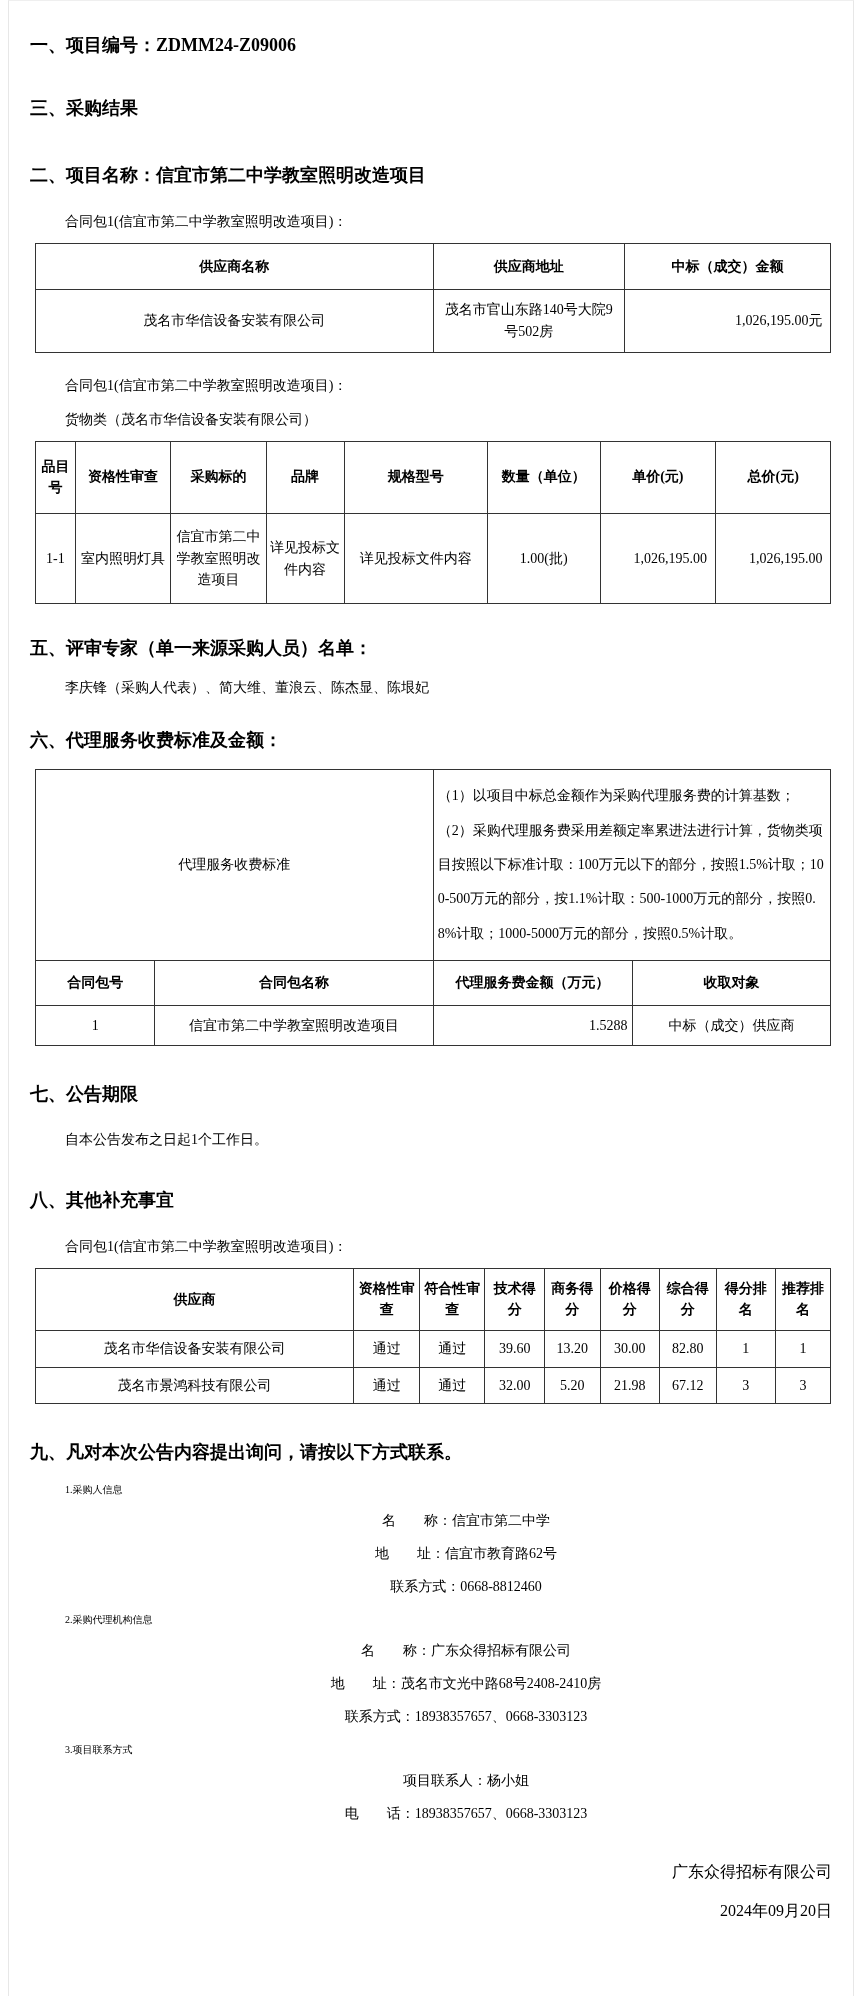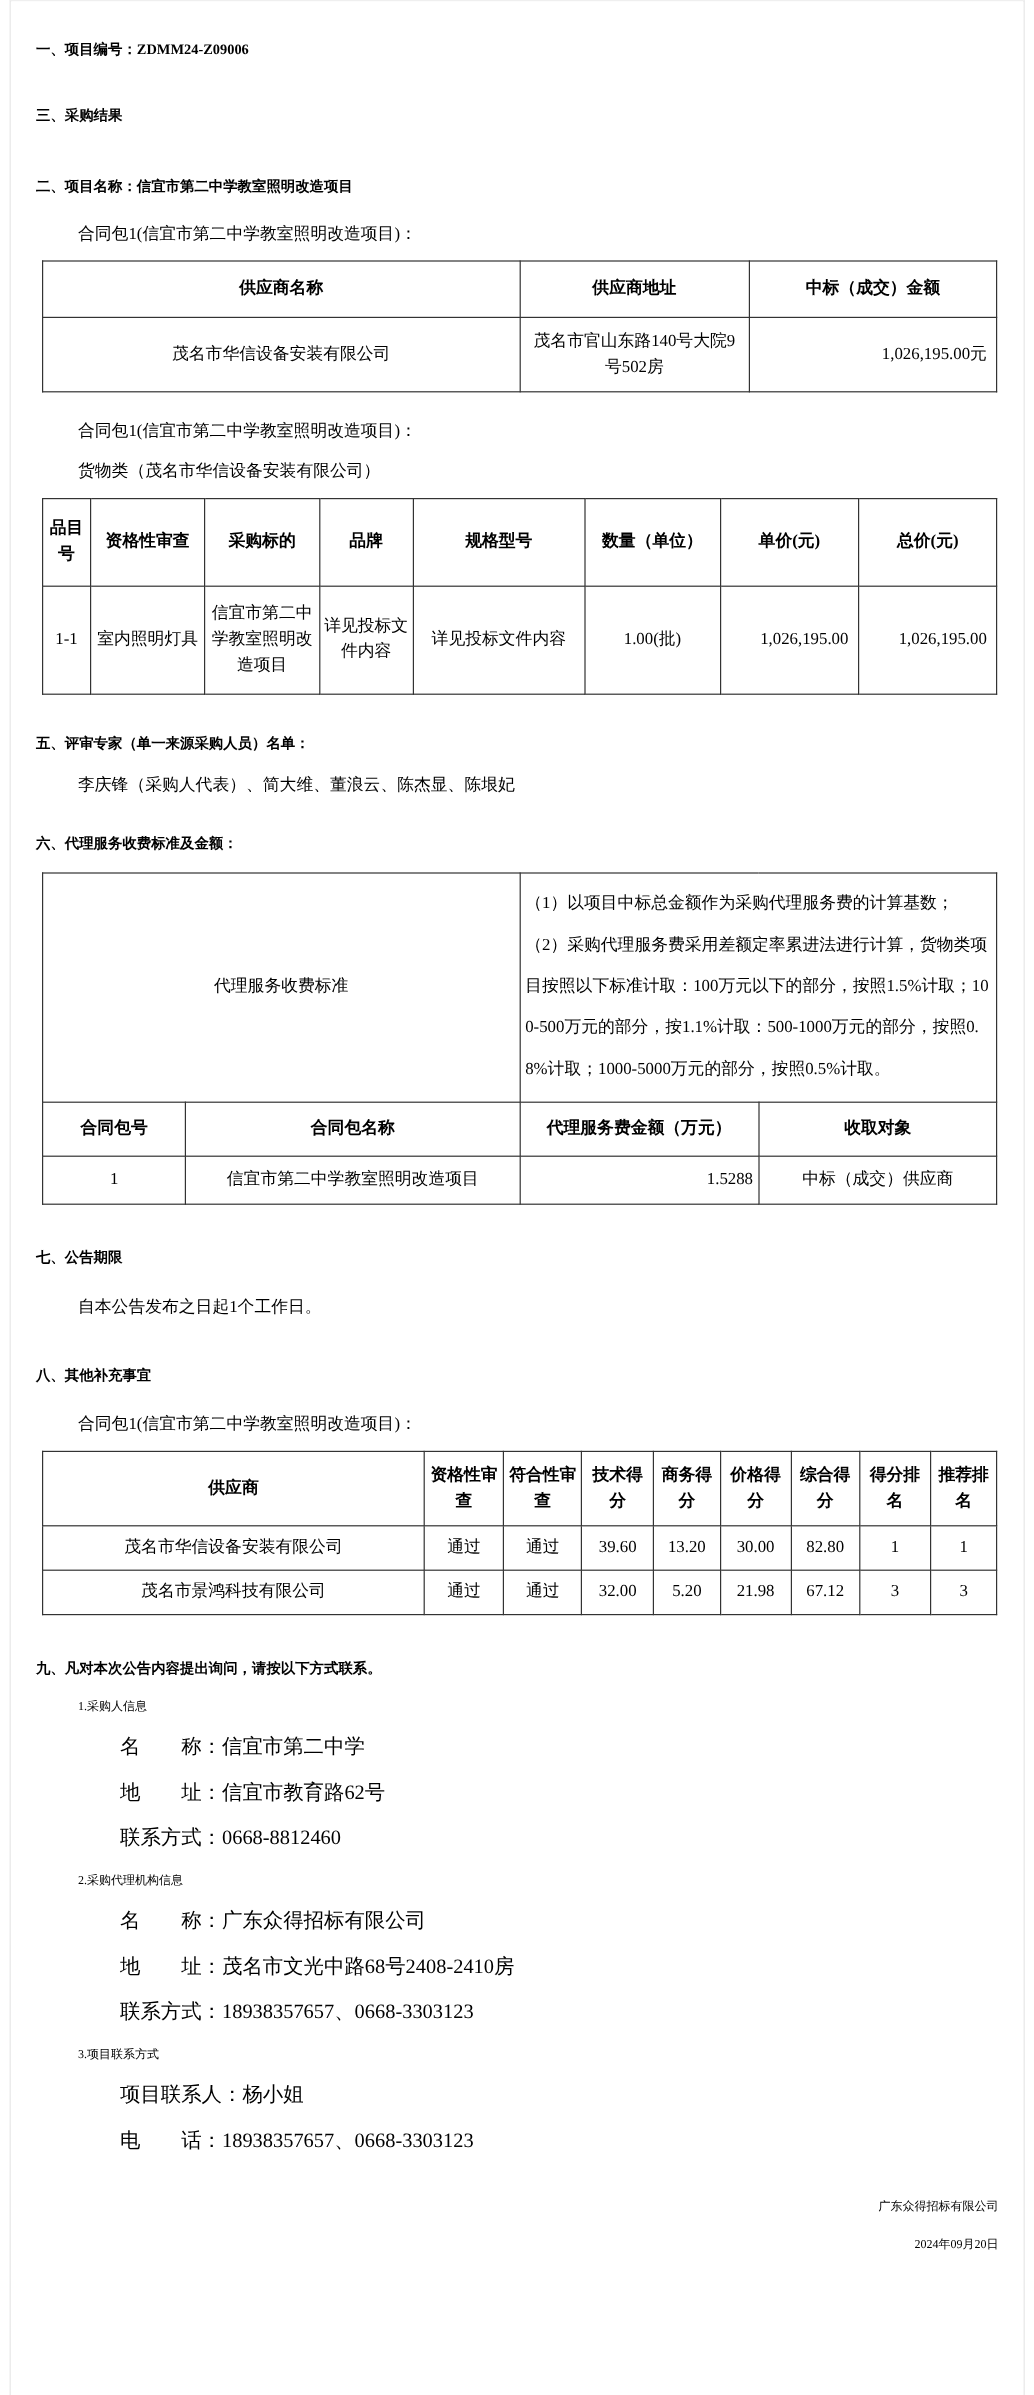--- a/index.html
+++ b/index.html
@@ -12,21 +12,21 @@
   .page {
     margin: 0 8px;
     min-height: 1996px;
     border-left: 1px solid #e7e7e7;
     border-right: 1px solid #e7e7e7;
     border-top: 1px solid #efefef;
     background: #ffffff;
     padding: 12px 21px 10px 21px;
   }
   .sec-heading {
-    font-size: 12px;
+    font-size: 18px;
     font-weight: bold;
     line-height: 1.4;
   }
   .mt-lg { margin-top: 40px; }
   .body-line {
     font-size: 14px;
     line-height: 1.5;
     margin-left: 35px;
     margin-top: 22px;
   }
@@ -58,22 +58,22 @@
     padding: 12px 14px;
     line-height: 2.45;
     word-break: break-all;
   }
   .t3 .label-cell { font-weight: normal; }
   .t3 th { padding: 11px 4px; }
   .t3 td { padding: 9px 4px; }
   .t4 th { padding: 9px 2px; }
   .t4 td { padding: 7px 2px; }
   .contact-group { margin-left: 35px; margin-top: 17px; font-size: 10px; }
-  .contact-line { margin-left: 70px; margin-top: 15px; font-size: 17px; }
-  .signature { text-align: right; font-size: 10px; margin-top: 38px; line-height: 1.4; }
+  .contact-line { margin-left: 70px; margin-top: 15px; font-size: 14px; text-align: center; }
+  .signature { text-align: right; font-size: 16px; margin-top: 38px; line-height: 1.4; }
   .signature .sig-line + .sig-line { margin-top: 17px; }
 </style>
 </head>
 <body>
 
 <div class="page">
 
   <div class="sec-heading" style="margin-top:20px">一、项目编号：ZDMM24-Z09006</div>
 
   <div class="sec-heading" style="margin-top:38px">三、采购结果</div>

